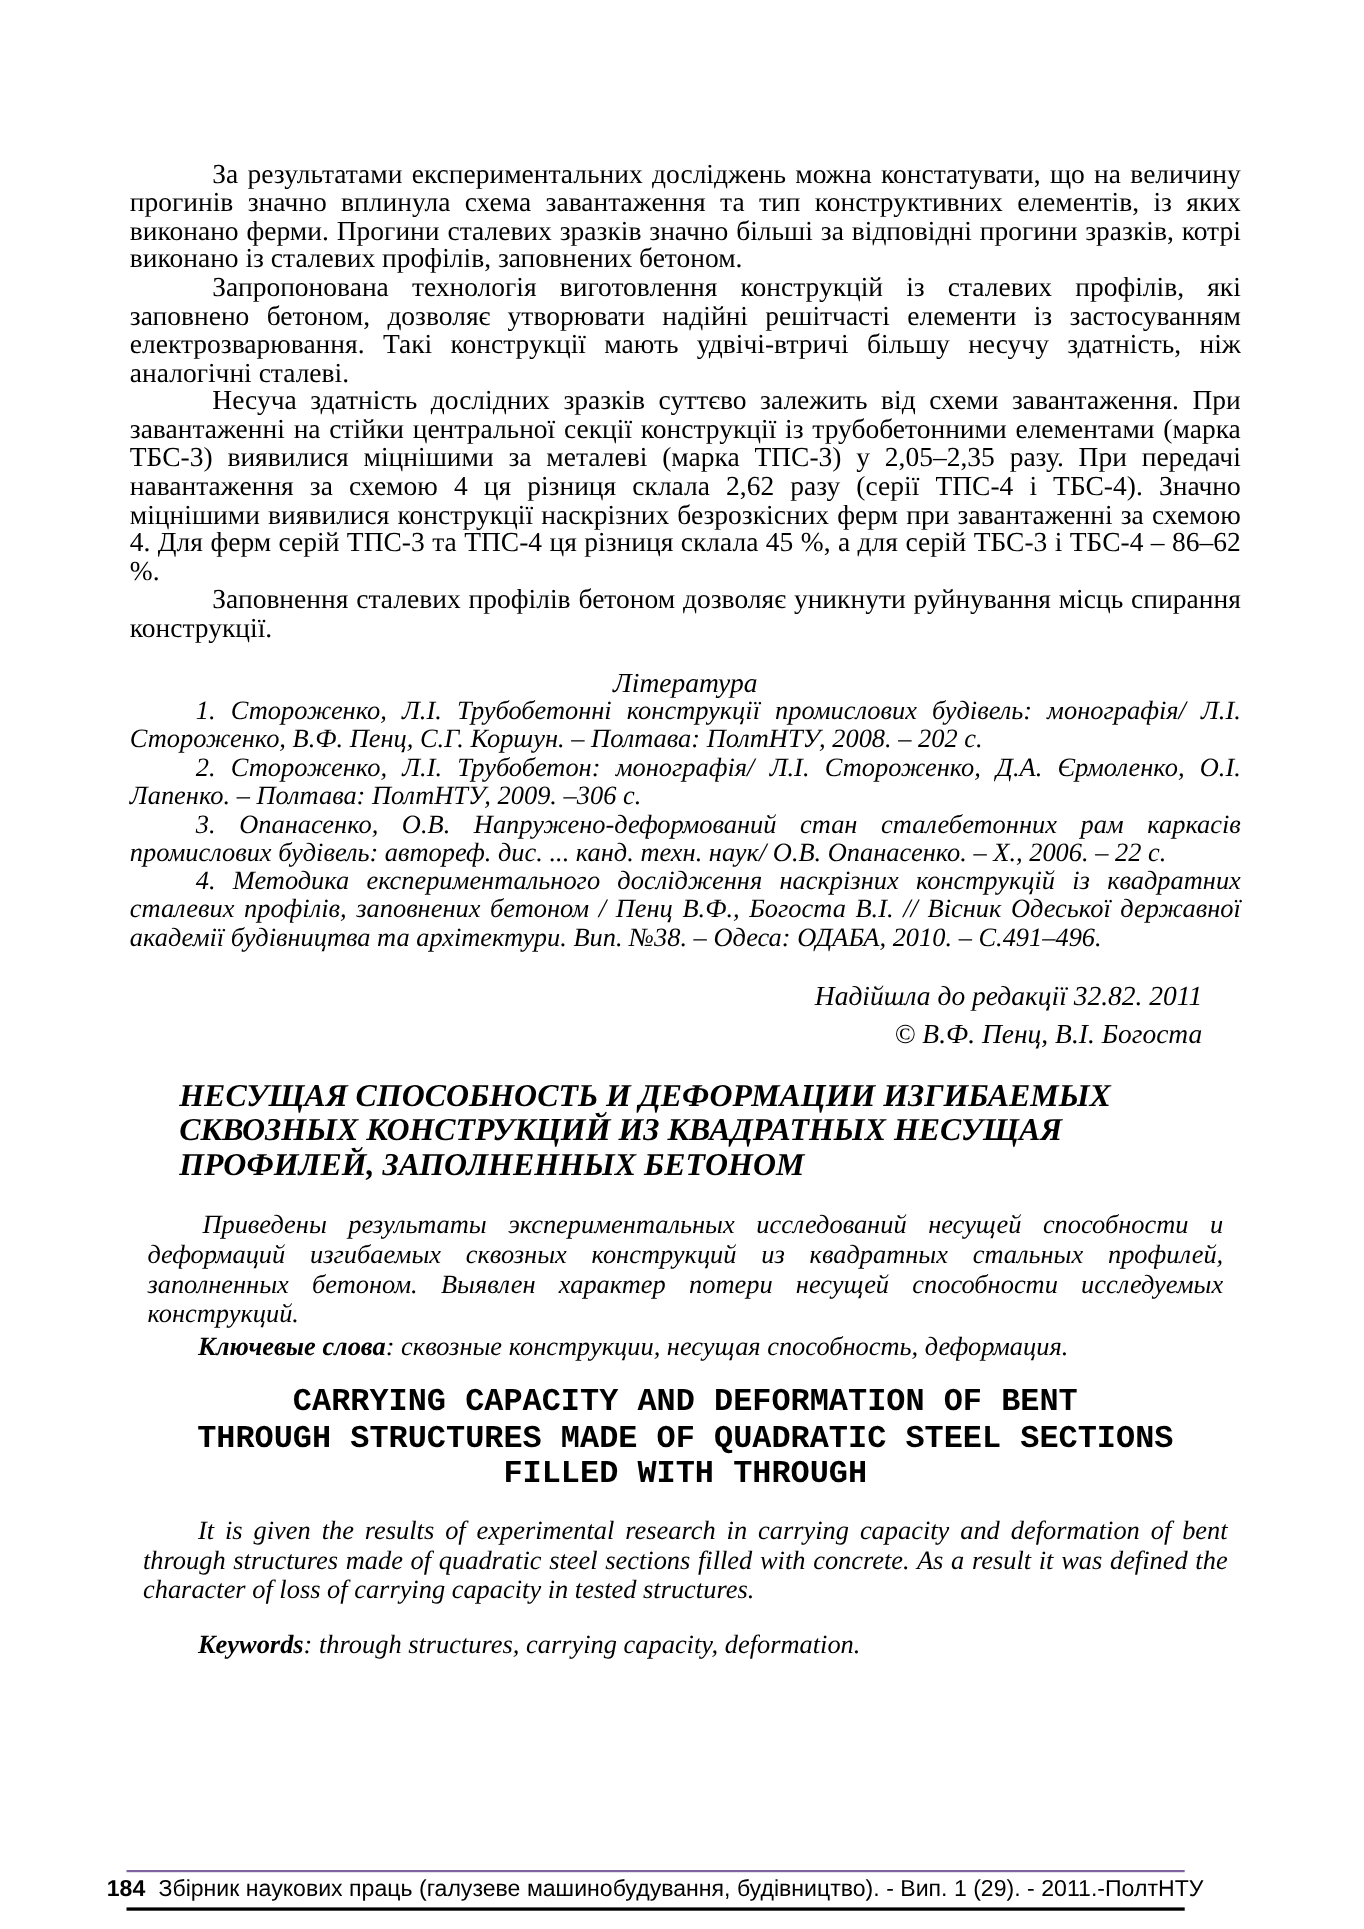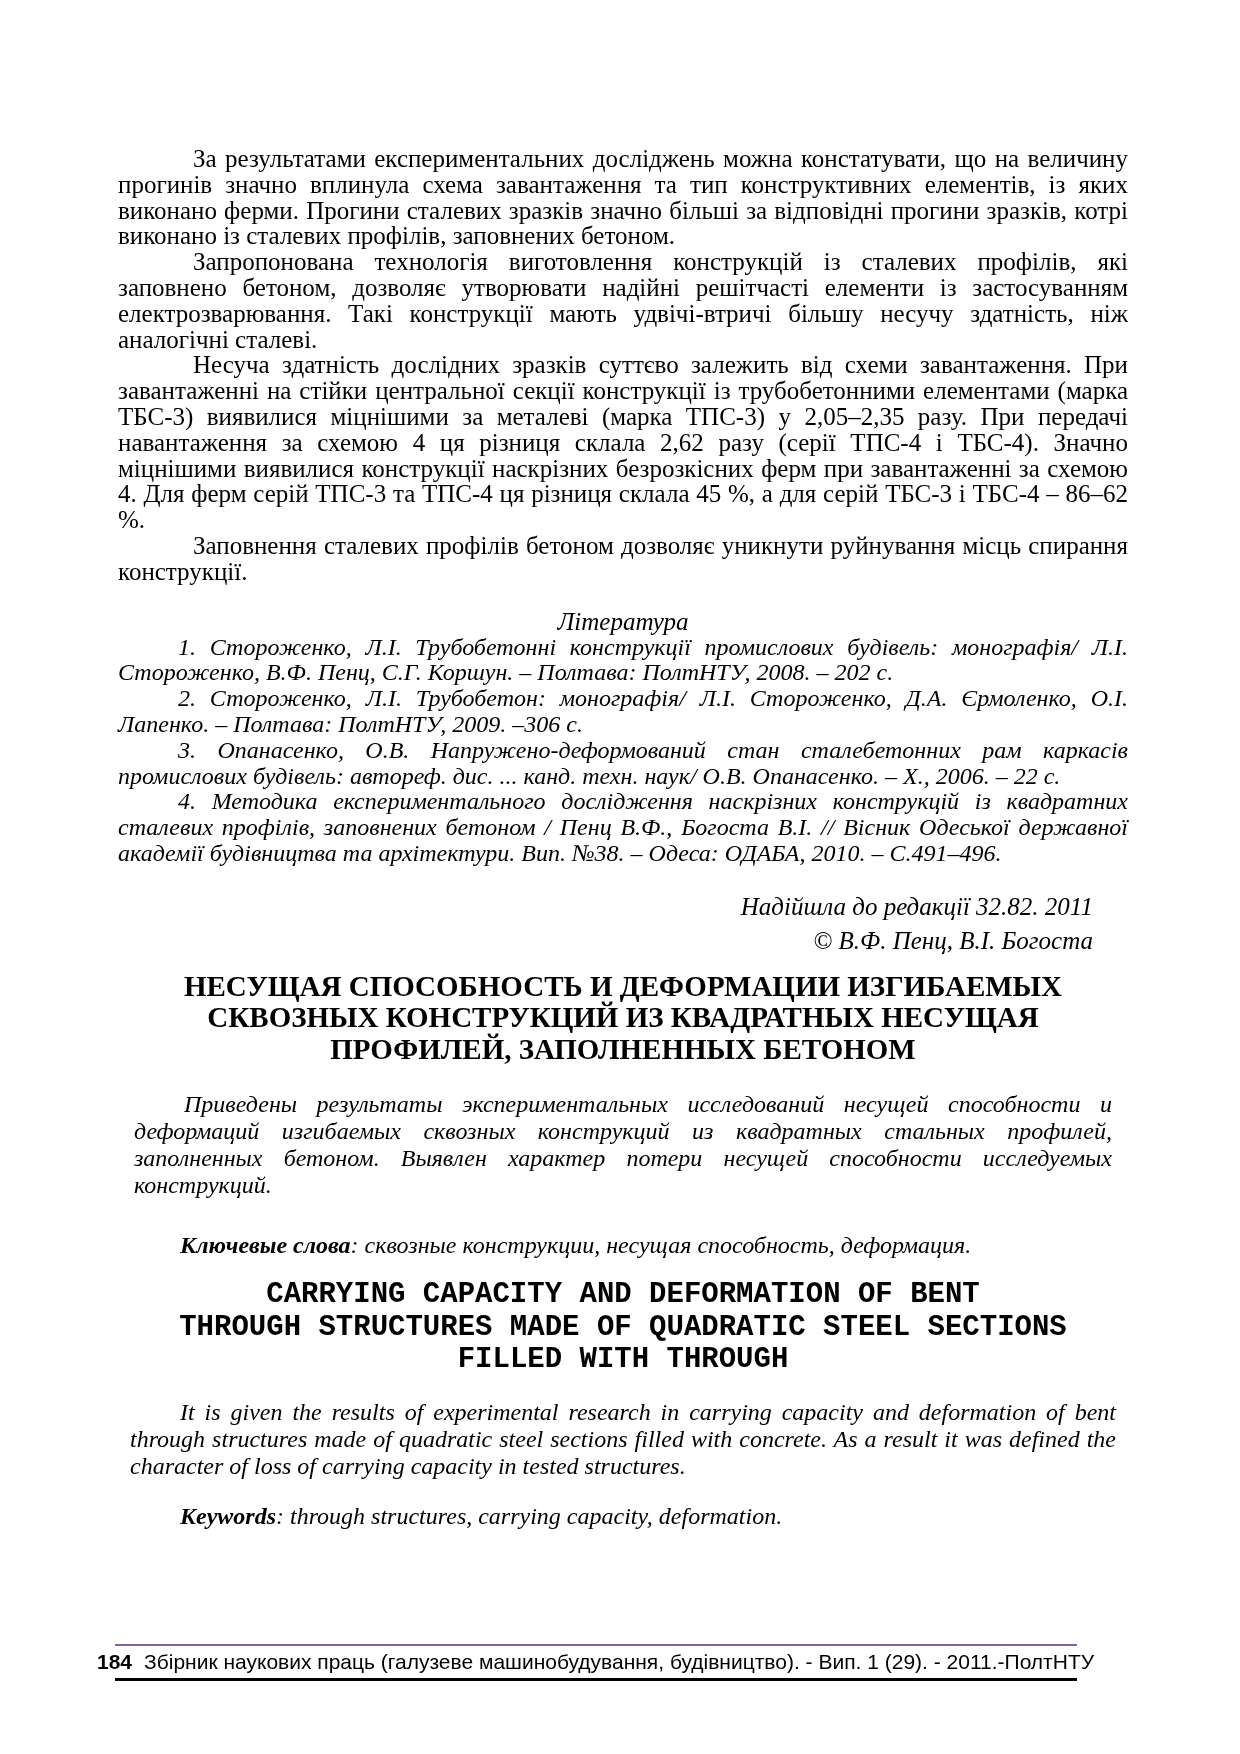--- a/index.html
+++ b/index.html
@@ -47,26 +47,26 @@
   }
   .copyright {
     margin-top: 6px;
     text-align: right;
     font-style: italic;
     font-size: 25px;
     line-height: 28px;
     padding-right: 35px;
   }
   .ru-title {
-    margin: 16px auto 0;
+    margin: 26px auto 0;
     width: 920px;
-    text-align: center;
     font-weight: bold;
     font-size: 29px;
     line-height: 31.5px;
+    font-style: italic;
   }
   .en-title {
     margin: 20px auto 0;
     width: 1000px;
     text-align: center;
     font-weight: bold;
     font-size: 29px;
     line-height: 32.5px;
     font-family: Liberation Mono, monospace;
   }
@@ -74,31 +74,31 @@
     margin-top: 26px;
     font-style: italic;
     font-size: 24px;
     line-height: 26.8px;
     text-align: justify;
     text-indent: 50px;
     padding: 0 16px;
   }
   .en-abstract { margin-top: 22px; padding: 0 12px; }
   .kw-line {
-    margin-top: 34px;
+    margin-top: 4px;
     font-style: italic;
     font-size: 24px;
     line-height: 27px;
     text-indent: 62px;
   }
   .kw-line .kw-label { font-weight: bold; }
   .en-kw { margin-top: 24px; }
   .page-footer {
     position: absolute;
-    left: 97px; top: 1644px;
+    left: 97px; top: 1700px;
     width: 980px;
     font-family: "Liberation Sans", sans-serif;
   }
   .footer-rule-top {
     height: 0;
     border-top: 2px solid #8064a2; 
     margin-left: 18px;
   }
   .footer-rule-bottom {
     height: 0;

